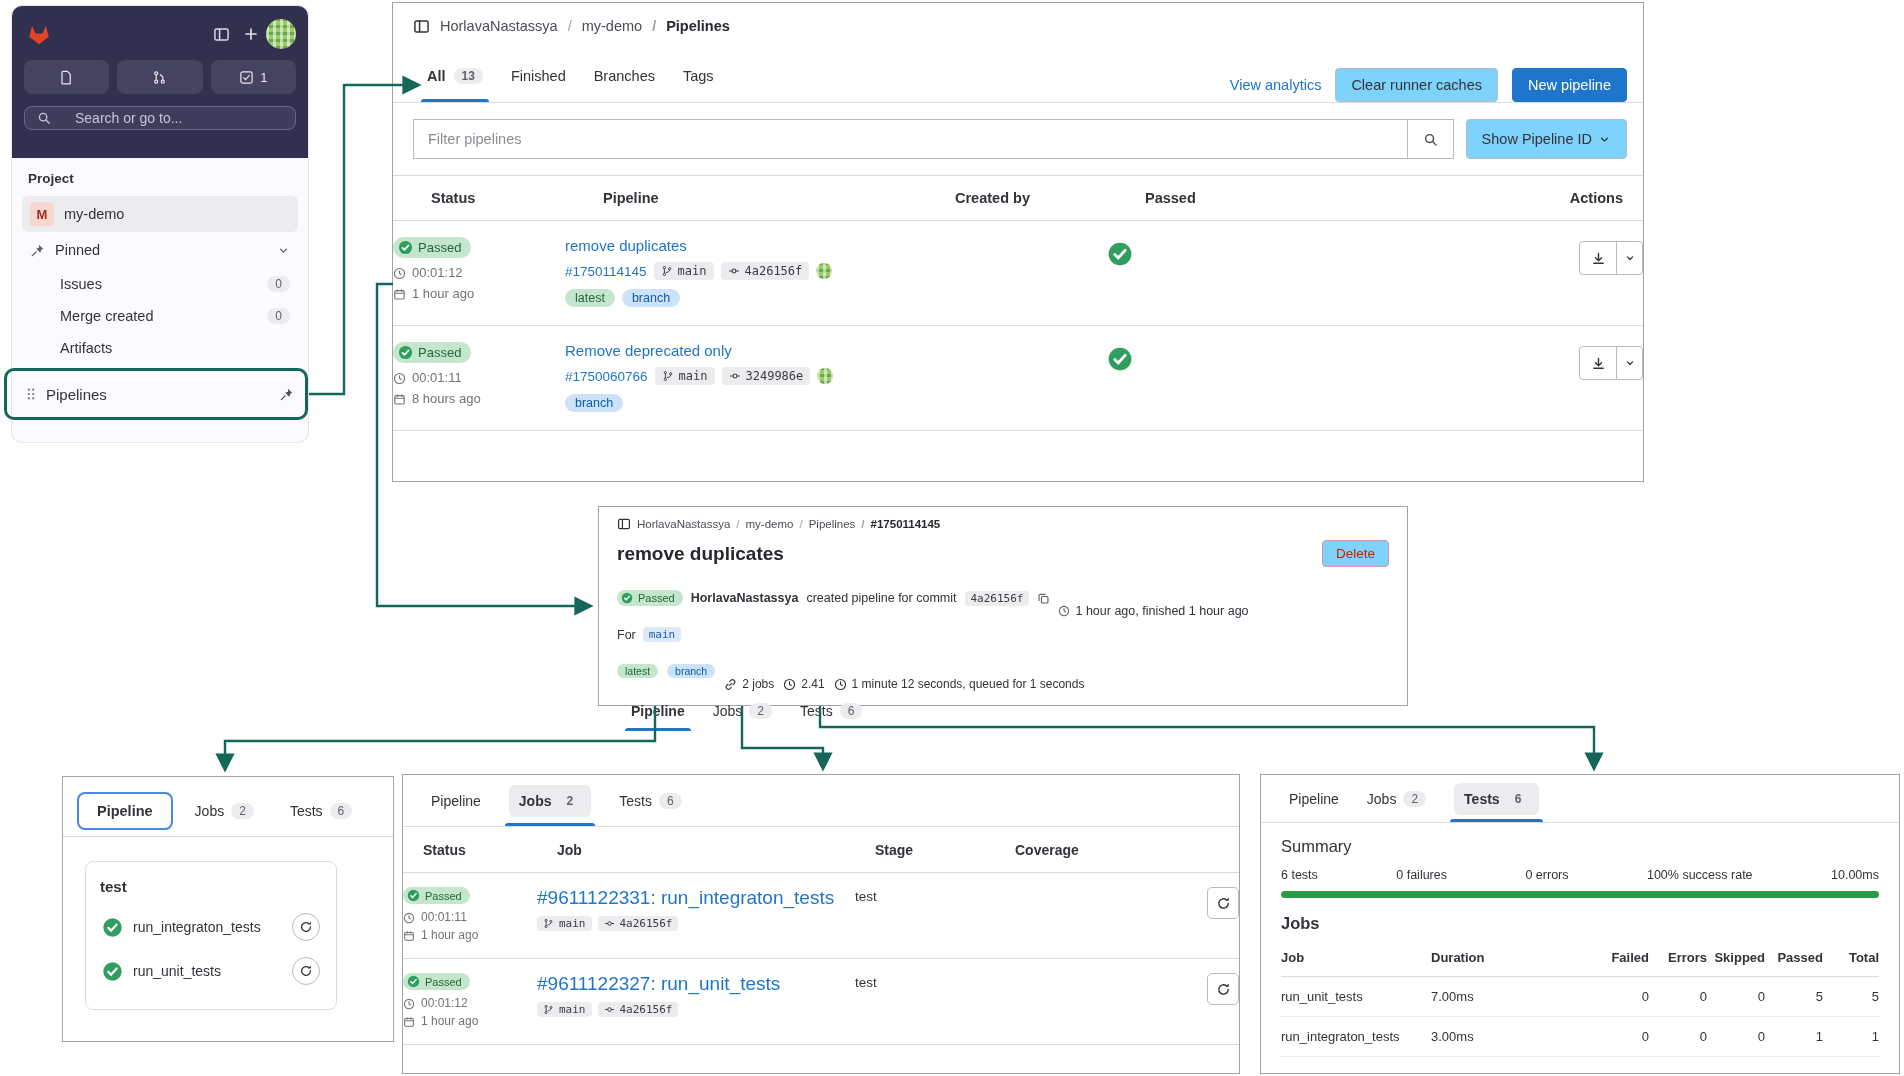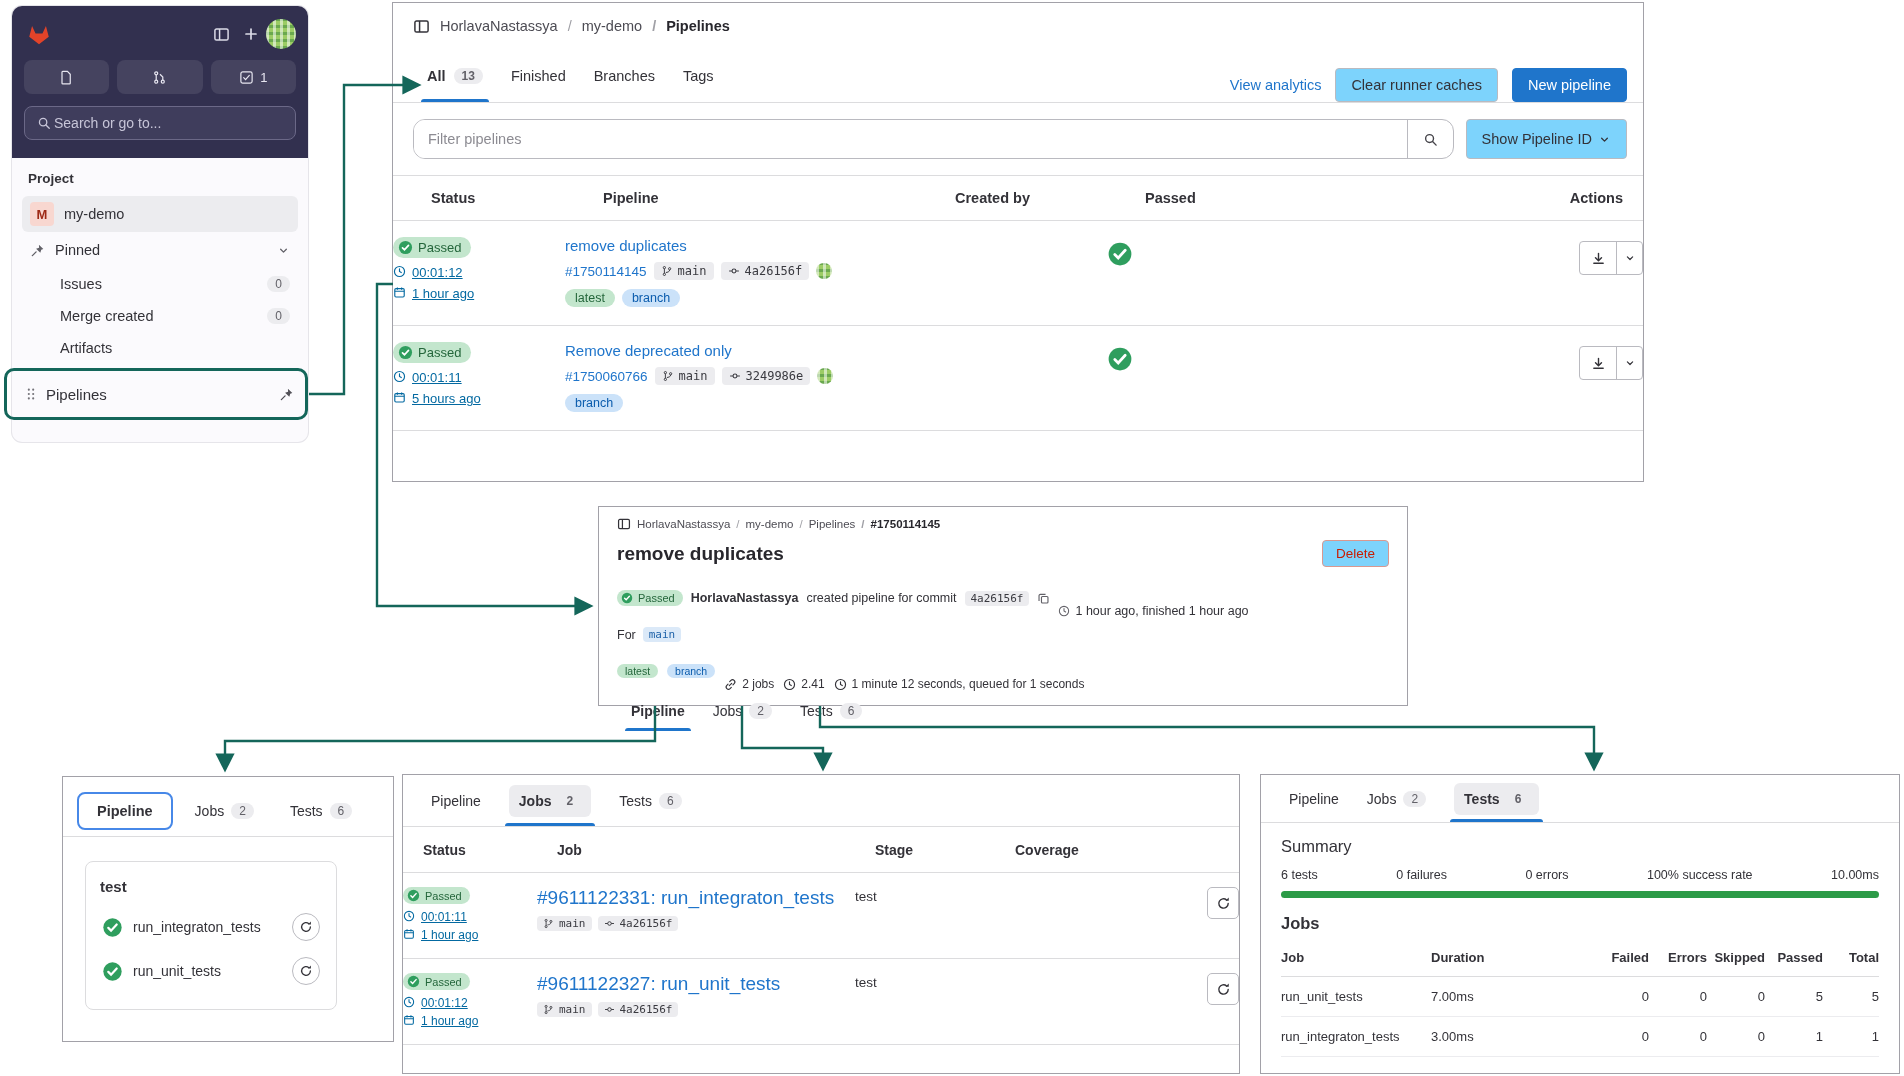--- a/index.html
+++ b/index.html
@@ -20,21 +20,21 @@
   .tag.blue  { background: #cbe2f9; color: #0b5cad; }
   .tag.sm { font-size: 10.5px; padding: 1px 8px; }
 
   .chip { display: inline-flex; align-items: center; gap: 5px; background: #ececef; color: #3a3a40;
     border-radius: 4px; padding: 2px 7px; font-family: "DejaVu Sans Mono", monospace; font-size: 12px; }
   .chip.sm { font-size: 11px; padding: 1px 6px; }
   .chip.bluechip { background: #dbe9f8; color: #1f63a9; }
 
   .count-pill { background: #ececef; color: #626168; border-radius: 10px; padding: 1px 8px; font-size: 12px; }
 
-  .meta-line { display: flex; align-items: flex-start; gap: 6px; color: #0369a1; font-size: 13px; margin-top: 6px; text-decoration: underline; }
+  .meta-line { display: flex; align-items: flex-end; gap: 6px; color: #737373; font-size: 13px; margin-top: 6px; }
   .meta-line.sm { font-size: 12px; margin-top: 4px; }
 
   .btn { display: inline-flex; align-items: center; gap: 6px; border: 1px solid #babac0; background: #7dd3fc;
     border-radius: 4px; padding: 8px 15px; font-size: 14.5px; color: #333238; cursor: pointer; white-space: nowrap; }
   .btn.primary { background: #1f75cb; border-color: #1f75cb; color: #fff; font-weight: 500; }
   .btn.danger { color: #c91c00; border-color: #d99890; padding: 5px 13px; font-size: 13.5px; }
 
   .identicon { border-radius: 50%; flex: none;
     background:
       repeating-linear-gradient(90deg, rgba(255,255,255,.55) 0 3px, rgba(255,255,255,0) 3px 7px),
@@ -48,22 +48,22 @@
   .sidebar { position: absolute; left: 12px; top: 6px; width: 296px; height: 436px; border-radius: 10px;
     overflow: hidden; background: #fbfafd; box-shadow: 0 0 0 1px #e6e5ea; }
   .sb-dark { background: #32304f; height: 152px; padding: 12px 12px 0 12px; color: #fff; }
   .sb-row1 { display: flex; align-items: center; height: 32px; }
   .sb-row1 .grow { flex: 1; }
   .sb-iconbtn { width: 30px; height: 30px; display: flex; align-items: center; justify-content: center;
     color: #dcdbe8; border-radius: 6px; cursor: pointer; }
   .sb-row2 { display: flex; gap: 8px; margin-top: 10px; }
   .sb-pill { flex: 1; height: 34px; background: #45435f; border-radius: 8px; display: flex; align-items: center;
     justify-content: center; gap: 6px; color: #e7e6f0; font-size: 13px; cursor: pointer; }
-  .sb-search { margin-top: 12px; height: 34px; background: #3f3d5c; border: 1px solid #6b6887; border-radius: 8px;
-    display: flex; align-items: center; gap: 3px; padding: 0 12px; color: #c7c5d8; font-size: 14px; cursor: text; }
+  .sb-search { margin-top: 12px; height: 24px; background: #3f3d5c; border: 1px solid #6b6887; border-radius: 8px;
+    display: flex; align-items: center; gap: 24px; padding: 0 12px; color: #c7c5d8; font-size: 14px; cursor: text; }
   .sb-body { padding-bottom: 10px; }
   .sb-section { font-size: 13.5px; font-weight: 700; color: #333238; padding: 13px 16px 7px 16px; height: 38px; }
   .sb-item { display: flex; align-items: center; gap: 10px; height: 36px; margin: 0 10px; padding: 0 8px;
     border-radius: 6px; font-size: 14.5px; cursor: pointer; }
   .sb-item.selected { background: #ececef; }
   .sb-sub { display: flex; align-items: center; height: 32px; padding: 0 18px 0 48px; font-size: 14.5px; cursor: pointer; }
   .sb-sub .count-pill { margin-left: auto; }
   .proj-avatar { width: 24px; height: 24px; border-radius: 4px; background: #f8d7d0; color: #9e2a16;
     font-weight: 700; font-size: 13px; display: flex; align-items: center; justify-content: center; flex: none; }
   .sb-spacer { height: 10px; }
@@ -80,21 +80,21 @@
   .crumb + .crumb::before { content: "/"; margin: 0 10px; color: #a0a0a6; }
   .crumb.last { font-weight: 700; color: #28272d; }
   .tabs-rowA { display: flex; align-items: flex-end; padding: 0 16px 0 20px; border-bottom: 1px solid #dcdcde; height: 54px; }
   .tab { position: relative; display: flex; align-items: center; gap: 8px; padding: 0 14px; height: 100%;
     font-size: 14.5px; color: #333238; cursor: pointer; }
   .tab.active { font-weight: 700; }
   .tab.active::after { content: ""; position: absolute; left: 8px; right: 8px; bottom: 0; height: 3px;
     background: #1f75cb; border-radius: 3px 3px 0 0; }
   .tabsA-right { margin-left: auto; display: flex; align-items: center; gap: 14px; }
   .filter-row { display: flex; gap: 12px; padding: 16px 16px 16px 20px; }
-  .filter-box { flex: 1; display: flex; border: 1px solid #babac0; border-radius: 12px; height: 40px; overflow: hidden; background: #fff; }
+  .filter-box { flex: 1; display: flex; border: 1px solid #babac0; border-radius: 0; height: 40px; overflow: hidden; background: #fff; }
   .filter-box input { flex: 1; border: 0; outline: 0; padding: 0 14px; font-size: 14.5px; color: #333238;
     font-family: "Liberation Sans", sans-serif; }
   .filter-box input::placeholder { color: #8c8b92; }
   .search-seg { width: 46px; border-left: 1px solid #babac0; display: flex; align-items: center; justify-content: center;
     color: #45444a; cursor: pointer; }
   .pgrid { display: grid; grid-template-columns: 172px 352px 190px 1fr 150px; padding: 0 20px 0 38px; align-items: start; }
   .thead { height: 46px; align-items: center; border-top: 1px solid #dcdcde; border-bottom: 1px solid #dcdcde;
     font-weight: 700; font-size: 14.5px; }
   .thead .right { justify-self: end; }
   .trow { padding: 16px 0 18px 0; border-bottom: 1px solid #dcdcde; }
@@ -421,21 +421,21 @@
               <circle cx="8" cy="8" r="6.2" fill="none" stroke="currentColor" stroke-width="1.4"></circle>
               <path d="M8 4.8V8l2.2 1.3" stroke="currentColor" stroke-width="1.4" fill="none" stroke-linecap="round"></path>
             </svg>
           <span>00:01:11</span>
         </div>
         <div class="meta-line">
           <svg class="i" width="13" height="13" viewBox="0 0 16 16">
               <rect x="2.2" y="3.2" width="11.6" height="10.4" rx="1.5" fill="none" stroke="currentColor" stroke-width="1.4"></rect>
               <path d="M2.2 6.4h11.6M5.4 1.8v2.8M10.6 1.8v2.8" stroke="currentColor" stroke-width="1.4"></path>
             </svg>
-          <span>5 hours ago</span>
+          <span>8 hours ago</span>
         </div>
       </div>
       <div>
         <a class="pipe-title">Remove deprecated only</a>
         <div class="pipe-line2">
           <a>#1750060766</a>
           <span class="chip">
             <svg class="i" width="12" height="12" viewBox="0 0 16 16">
                 <circle cx="4.5" cy="3.5" r="1.5" fill="none" stroke="currentColor" stroke-width="1.3"></circle>
                 <circle cx="4.5" cy="12.5" r="1.5" fill="none" stroke="currentColor" stroke-width="1.3"></circle>

